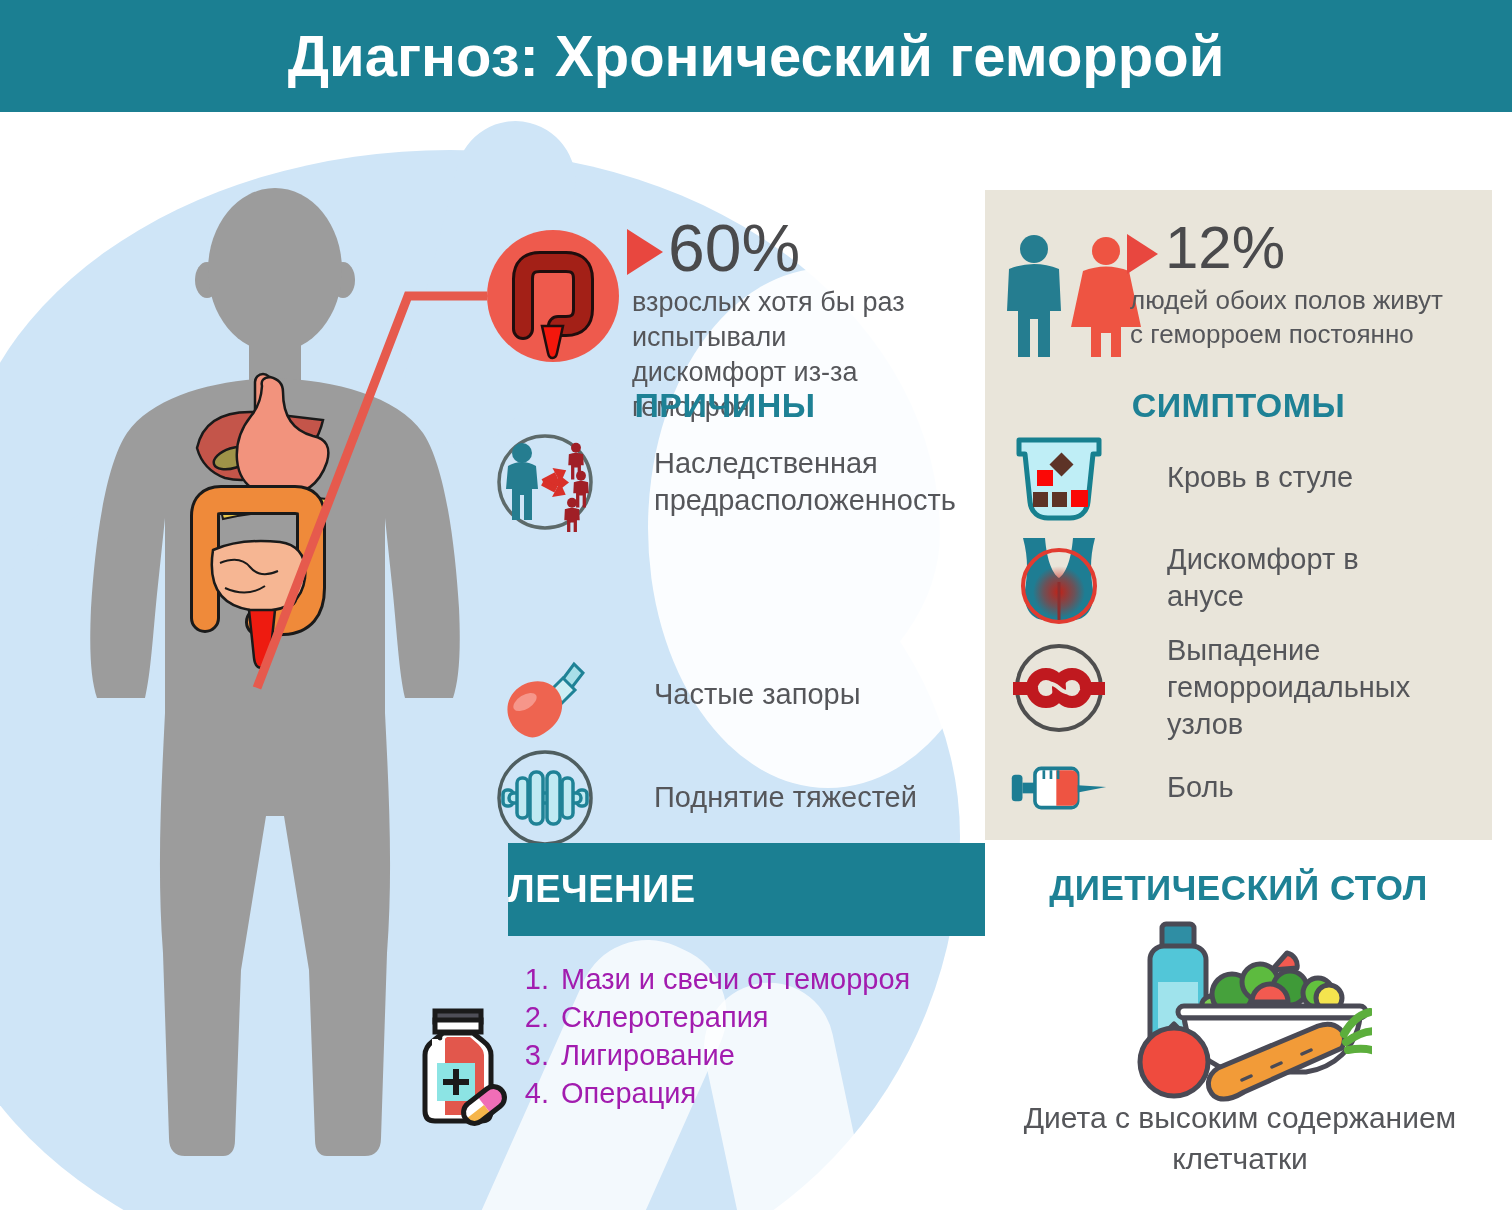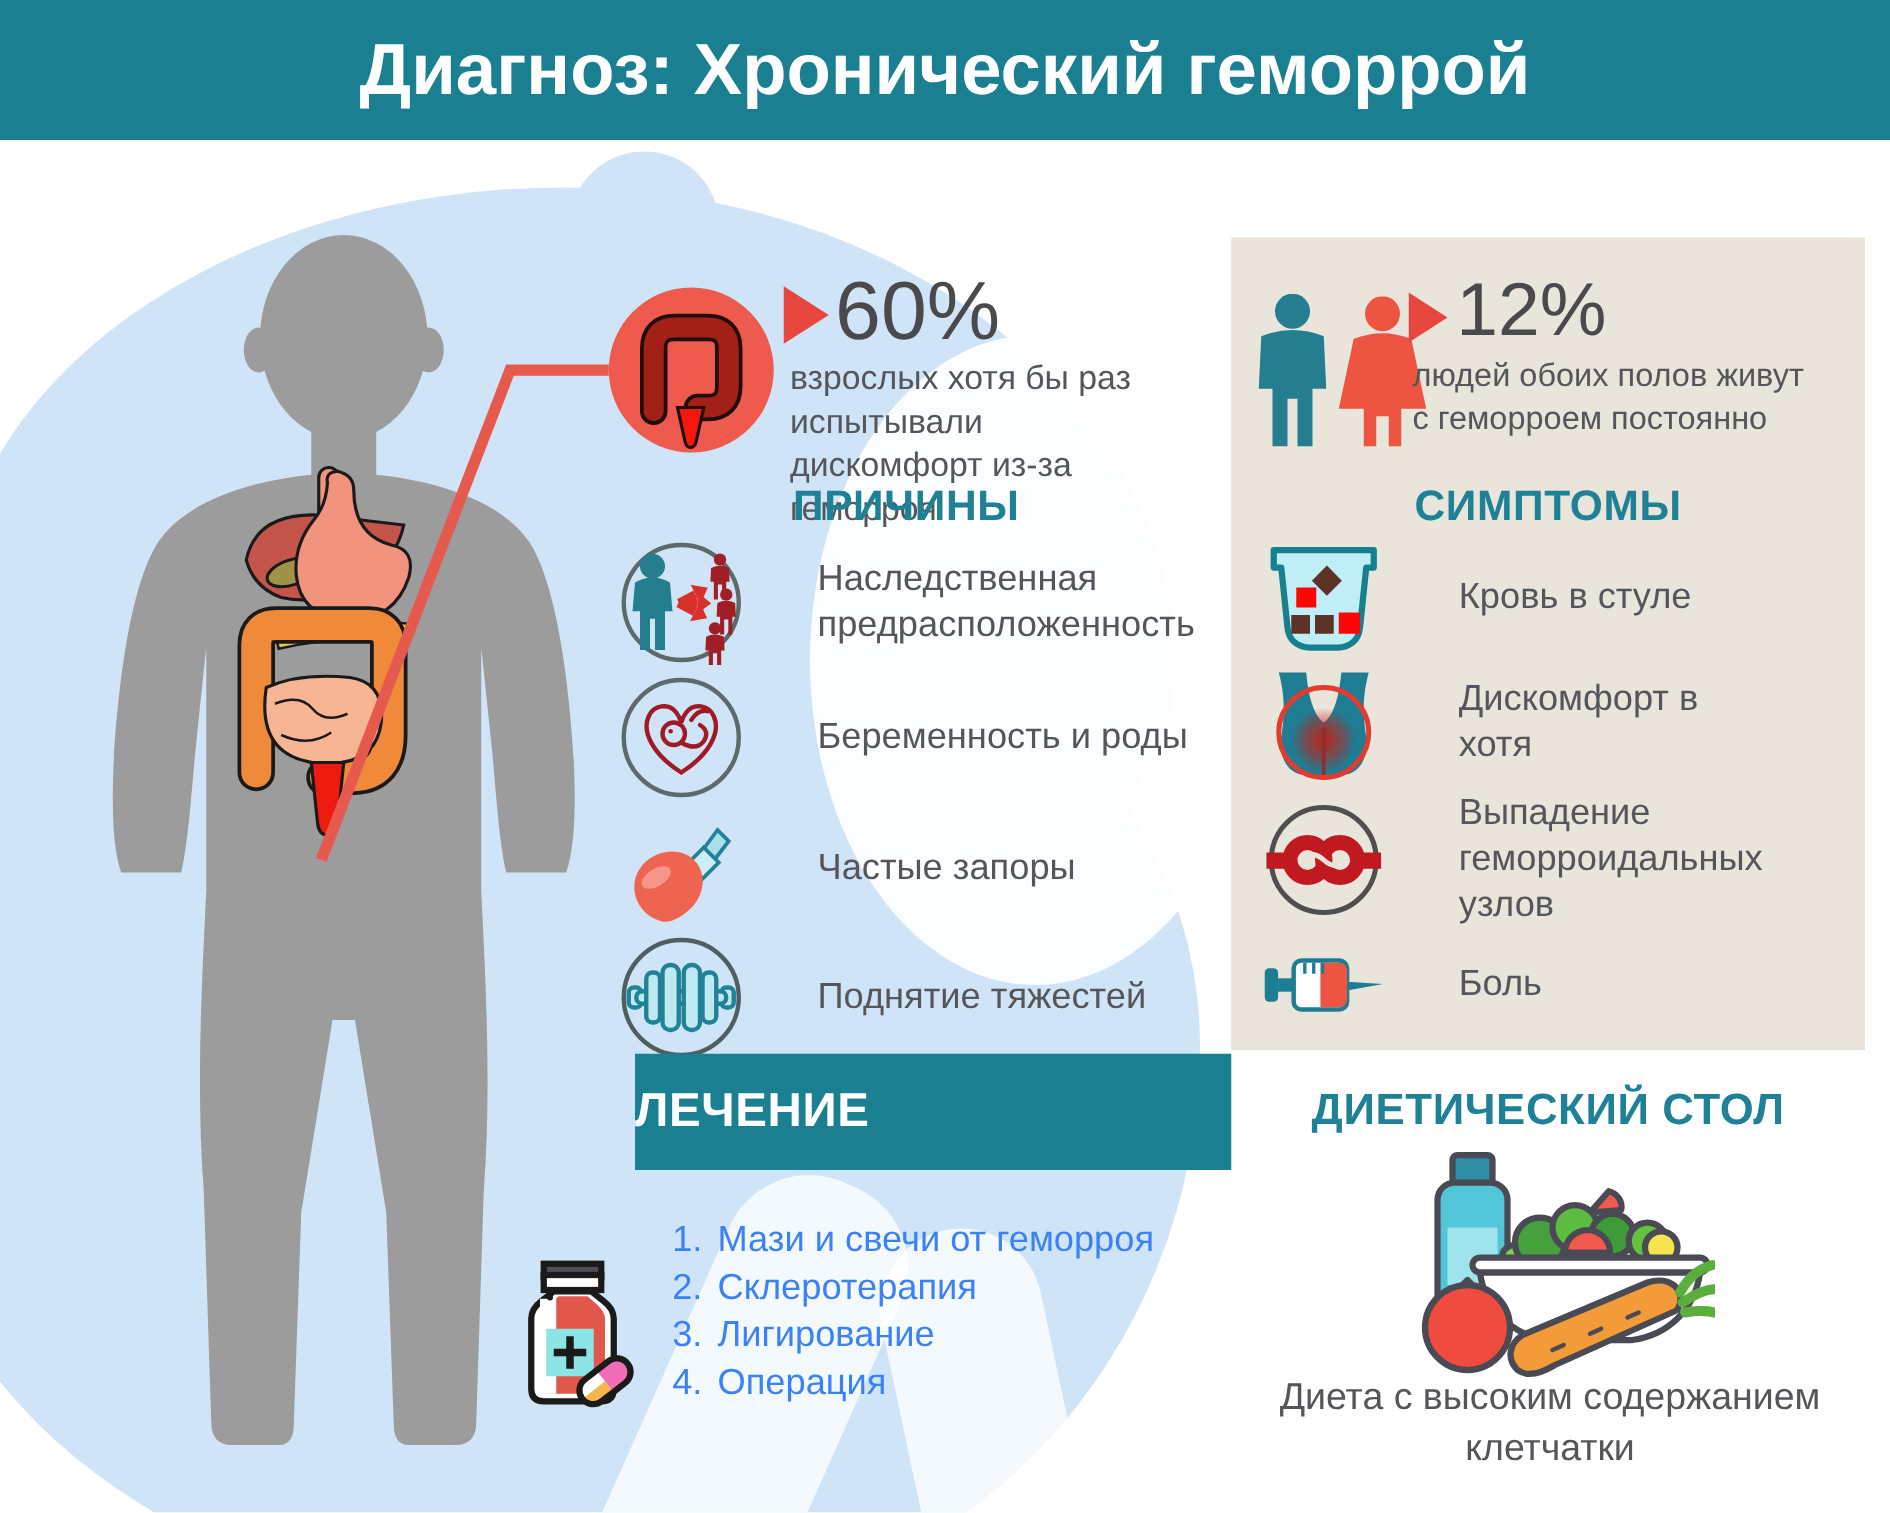--- a/index.html
+++ b/index.html
@@ -37,21 +37,21 @@
 
   .row{position:absolute;display:flex;align-items:center;gap:59px;}
   .icon-box{flex:0 0 auto;display:flex;align-items:center;justify-content:center;}
   .row-label{font-size:29px;line-height:1.28;color:#55565a;}
 
   
   .treat-banner{position:absolute;left:508px;top:843px;width:477px;height:93px;background:#1b7f92;
                 display:flex;align-items:center;justify-content:flex-start;z-index:3;}
   .treat-banner span{color:#ffffff;font-size:38px;font-weight:bold;letter-spacing:.5px;}
   .treat-list{position:absolute;left:515px;top:960px;z-index:3;}
-  .treat-list ol{margin:13px;padding-left:42px;font-size:29px;line-height:38px;color:#3b82f6;}
+  .treat-list ol{margin:0;padding-left:42px;font-size:29px;line-height:38px;color:#a21caf;}
   .treat-list li{padding-left:4px;}
 
   
   .panel{position:absolute;left:985px;top:190px;width:507px;height:650px;background:#e9e5da;z-index:1;}
   .panel .section-title{position:absolute;left:0;top:196px;width:100%;}
   .sym-row{left:25px;width:462px;}
   .sym-row .icon-box{width:98px;}
 
   
   .diet-title{position:absolute;left:985px;top:868px;width:507px;z-index:3;}
@@ -155,32 +155,20 @@
           <g transform="translate(77,85) scale(0.55)">
               <circle cx="0" cy="-26" r="9"></circle>
               <path d="M-13,-14 Q0,-20 13,-14 L14,6 H9 V32 H3 V10 H-3 V32 H-9 V6 H-14 Z"></path>
             </g>
         </g>
       </svg>
     </div>
     <div class="row-label" style="width:310px">Наследственная предрасположенность</div>
   </div>
 
-  <div class="row z3" style="left:495px;top:540px;width:465px;height:100px">
-    <div class="icon-box" style="width:100px">
-      <svg width="100" height="100" viewBox="0 0 100 100">
-        <circle cx="50" cy="50" r="46" fill="none" stroke="#5d6a6a" stroke-width="3.5"></circle>
-        <path d="M50,78 C28,64 18,46 24,33 C28,24 40,22 46,30 C49,34 50,38 50,38 C50,38 51,34 54,30 C60,22 72,24 76,33 C82,46 72,64 50,78 Z" fill="none" stroke="#9e1b24" stroke-width="3.5"></path>
-        <circle cx="44" cy="47" r="9" fill="none" stroke="#9e1b24" stroke-width="3.5"></circle>
-        <path d="M50,54 q12,7 18,-1 q5,-8 -3,-13 M58,36 q6,-9 13,-7" fill="none" stroke="#9e1b24" stroke-width="3.5" stroke-linecap="round"></path>
-        <circle cx="41.5" cy="45" r="1.8" fill="#9e1b24"></circle>
-      </svg>
-    </div>
-    <div class="row-label" style="width:320px">Беременность и роды</div>
-  </div>
 
   <div class="row z3" style="left:495px;top:645px;width:465px;height:100px">
     <div class="icon-box" style="width:100px">
       <svg width="100" height="100" viewBox="0 0 100 100">
         <polygon points="62,42 79,19 88,28 71,50" fill="#a8dfe8" stroke="#1f8296" stroke-width="3"></polygon>
         <polygon points="55,46 68,33 80,45 67,58" fill="#cdeef4" stroke="#1f8296" stroke-width="3"></polygon>
         <path d="M34,92 C13,86 6,62 19,47 C30,34 52,32 62,45 C71,56 68,74 55,84 C49,89 41,94 34,92 Z" fill="#ee6450"></path>
         <ellipse cx="30" cy="57" rx="13" ry="7" fill="#f6968a" transform="rotate(-32 30 57)"></ellipse>
       </svg>
     </div>
@@ -277,21 +265,21 @@
               <stop offset="100%" stop-color="#c81e12" stop-opacity="0"></stop>
             </radialGradient>
           </defs>
           <path d="M10,6 C16,28 14,44 12,58 C10,78 20,88 32,88 L60,88 C72,88 82,78 80,58
                    C78,44 76,28 82,6 L60,6 C58,30 52,42 46,46 C40,42 34,30 32,6 Z" fill="#1e7d93"></path>
           <circle cx="46" cy="60" r="26" fill="url(#ag)"></circle>
           <path d="M46,50 V88" stroke="#8c2f2f" stroke-width="3"></path>
           <circle cx="46" cy="54" r="36" fill="none" stroke="#e23b30" stroke-width="4"></circle>
         </svg>
       </div>
-      <div class="row-label" style="width:200px">Дискомфорт в хотя</div>
+      <div class="row-label" style="width:200px">Дискомфорт в анусе</div>
     </div>
 
     <div class="row sym-row" style="top:445px;height:105px">
       <div class="icon-box">
         <svg width="92" height="92" viewBox="0 0 92 92">
           <circle cx="46" cy="46" r="42" fill="none" stroke="#4f4f4f" stroke-width="4"></circle>
           <rect x="0" y="40" width="16" height="13" fill="#c0191f"></rect>
           <rect x="76" y="40" width="16" height="13" fill="#c0191f"></rect>
           <circle cx="33" cy="46" r="14" fill="none" stroke="#c0191f" stroke-width="12"></circle>
           <circle cx="59" cy="46" r="14" fill="none" stroke="#c0191f" stroke-width="12"></circle>

